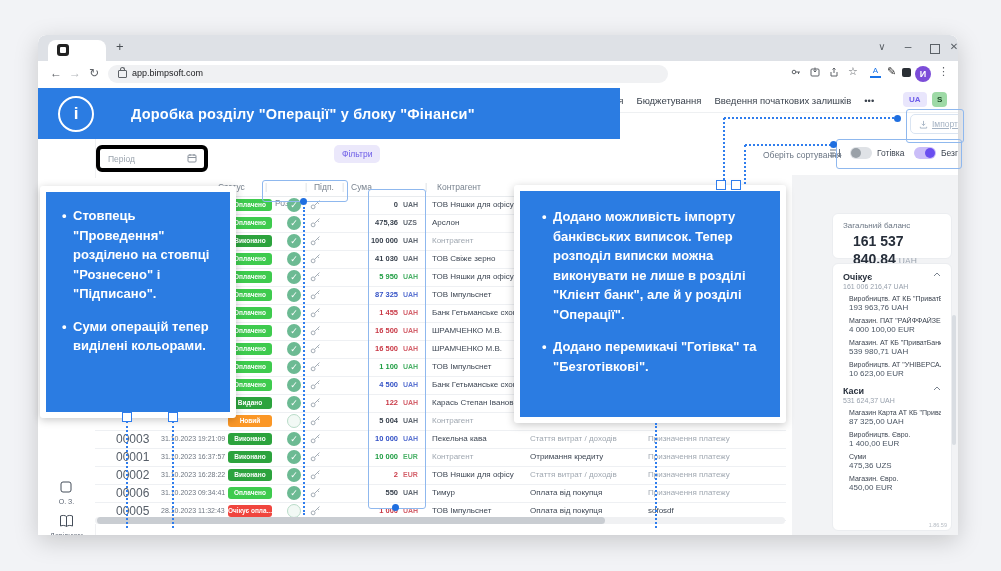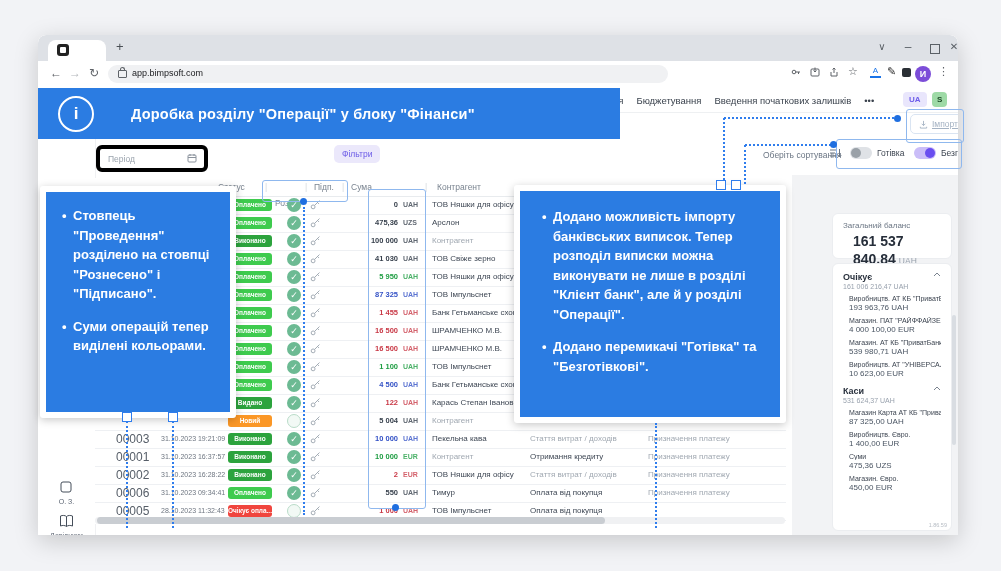--- a/index.html
+++ b/index.html
@@ -551,20 +551,21 @@
             <span class="c-pidp" style="position: absolute;">
               <svg width="11" height="11" viewBox="0 0 12 12">
                 <circle cx="3.4" cy="8.6" r="2.1" fill="none" stroke="#9aa4ae"></circle>
                 <path d="M5 7 L10.3 1.7 M8.2 3.8 L9.8 5.4" stroke="#9aa4ae" fill="none"></path>
               </svg>
             </span>
             <span class="cell c-sum" style="color: rgb(201, 58, 71);">1 000</span>
             <span class="cell c-cur" style="color: rgb(201, 58, 71);">UAH</span>
             <span class="cell c-party">ТОВ Імпульснет</span>
             <span class="cell c-article">Оплата від покупця</span>
+            <span class="cell c-purpose">sdfosdf</span>
           </div>
           <div class="trow" style="top: 342px;">
             <span class="cell c-num">00004</span>
             <span class="cell c-date">25.10.2023 20:21:44</span>
             <span class="c-status" style="position: absolute; background: rgb(44, 163, 61);">Виконано</span>
             <span class="c-rozn rozn-on" style="position: absolute;">✓</span>
             <span class="c-pidp" style="position: absolute;">
               <svg width="11" height="11" viewBox="0 0 12 12">
                 <circle cx="3.4" cy="8.6" r="2.1" fill="none" stroke="#9aa4ae"></circle>
                 <path d="M5 7 L10.3 1.7 M8.2 3.8 L9.8 5.4" stroke="#9aa4ae" fill="none"></path>

